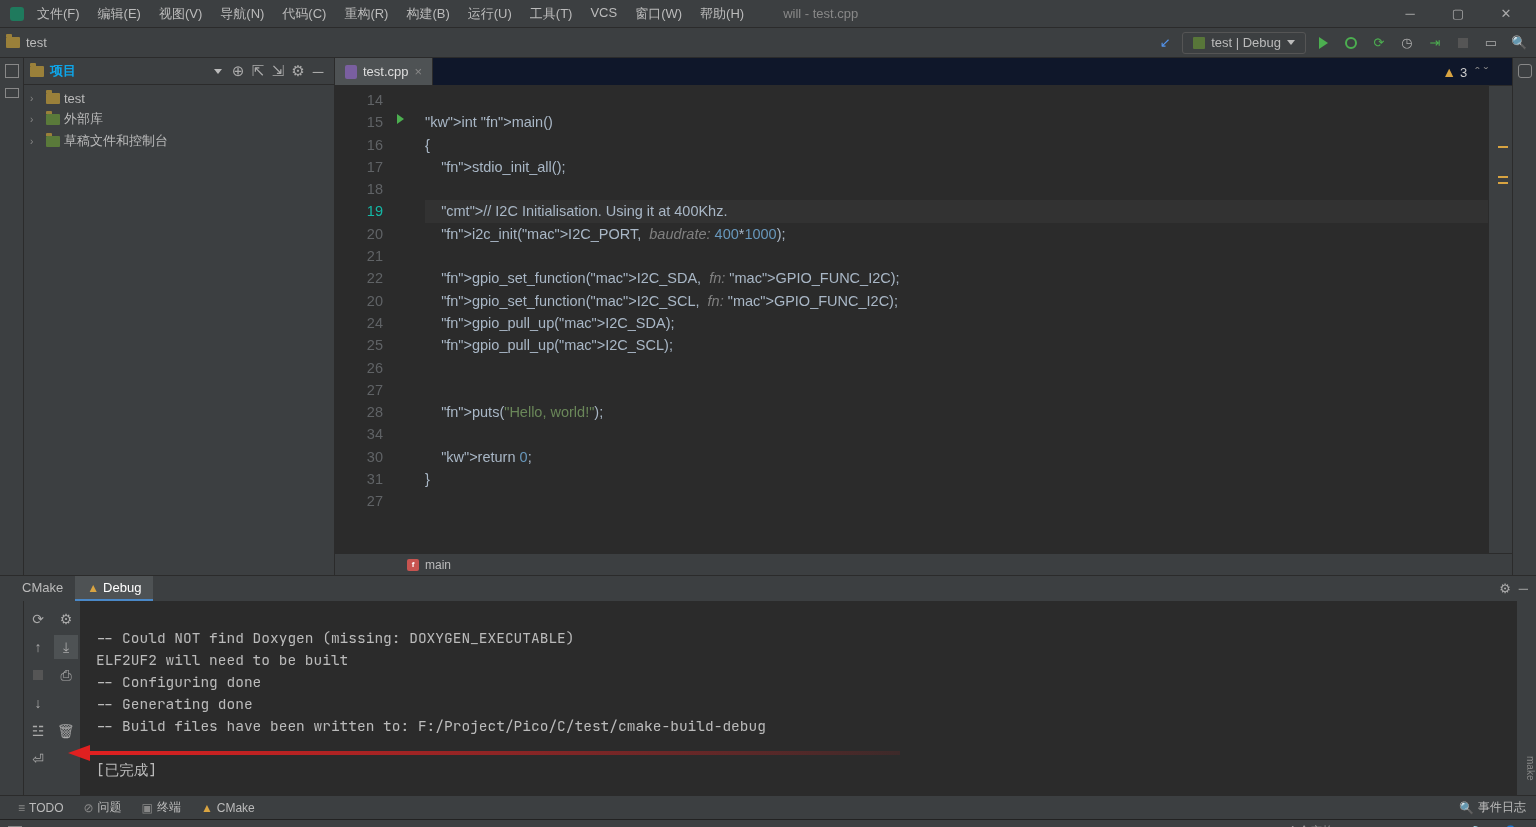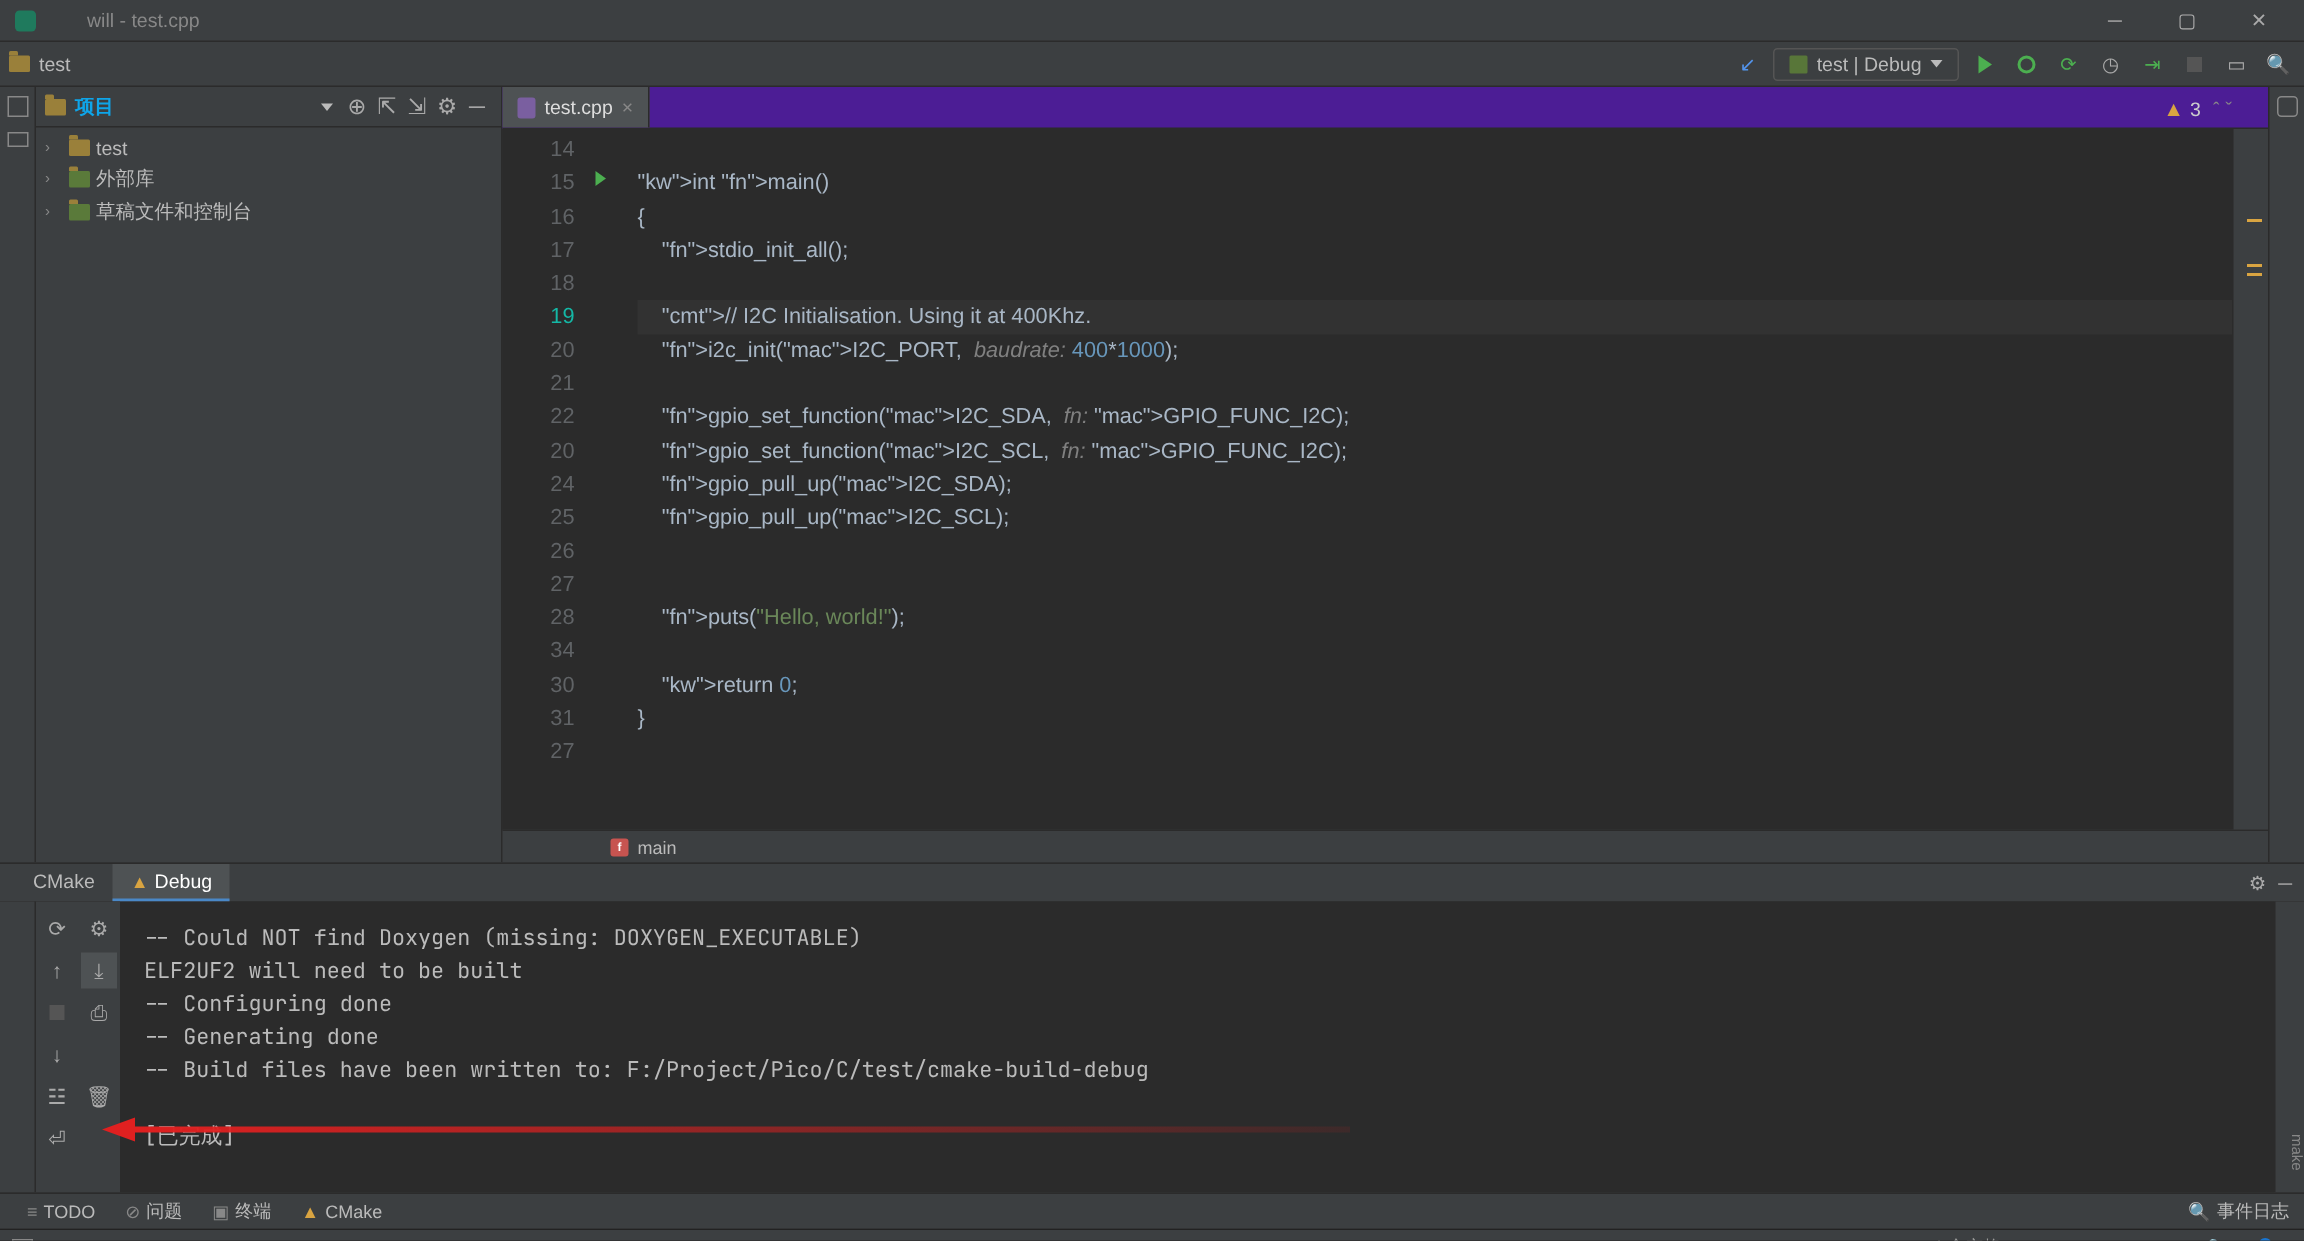--- a/index.html
+++ b/index.html
@@ -24,21 +24,21 @@
 .body-area { display:flex; height:517px; }
 .left-rail { width:24px; background:#3c3f41; display:flex; flex-direction:column; align-items:center; padding-top:6px; gap:10px; border-right:1px solid #2b2b2b; }
 .proj-panel { width:311px; background:#3c3f41; display:flex; flex-direction:column; border-right:1px solid #2b2b2b; }
 .proj-header { height:27px; display:flex; align-items:center; padding:0 6px; border-bottom:1px solid #2b2b2b; background:#3c3f41; }
 .proj-header .ttl { flex:1; font-weight:700; color:#0ea5e9; }
 .proj-header .btn { width:20px; height:20px; display:flex; align-items:center; justify-content:center; color:#aaa; font-size:15px; }
 .tree { padding:4px 6px; flex:1; }
 .tree-row { display:flex; align-items:center; gap:4px; padding:2px 0; color:#bbb; }
 .tree-row .arrow { width:12px; color:#888; font-size:10px; }
 .editor-area { flex:1; display:flex; flex-direction:column; background:#2b2b2b; position:relative; }
-.tab-bar { height:28px; background:#4c1d95; display:flex; align-items:center; border-bottom:1px solid #2b2b2b; position:relative; }
+.tab-bar { height:28px; background:#0f172a; display:flex; align-items:center; border-bottom:1px solid #2b2b2b; position:relative; }
 .tab { height:100%; padding:0 10px; display:flex; align-items:center; gap:6px; background:#4e5254; color:#ddd; border-right:1px solid #2b2b2b; }
 .tab .close { color:#888; font-size:13px; }
 .file-ico { width:12px; height:14px; background:#7a5fa0; border-radius:2px; display:inline-block; }
 .warns { position:absolute; right:24px; top:6px; display:flex; align-items:center; gap:4px; font-size:13px; }
 .warn-tri { color:#d9a441; font-size:14px; }
 .editor-body { flex:1; display:flex; font-family:"JetBrains Mono","Consolas",monospace; font-size:14.5px; line-height:22.3px; position:relative; }
 .gutter { width:62px; text-align:right; color:#606366; padding:3px 14px 16px 0; user-select:none; }
 .gut-icons { width:18px; padding-top:3px; }
 .gut-icons .play-sm { width:0; height:0; border-left:7px solid #4caf50; border-top:5px solid transparent; border-bottom:5px solid transparent; margin-top:3px; }
 .code { flex:1; padding:3px 0 0 10px; color:#a9b7c6; white-space:pre; }
@@ -52,36 +52,50 @@
 .right-marks { position:absolute; right:4px; display:flex; flex-direction:column; gap:4px; }
 .mark { width:10px; height:2px; }
 .tool-tabs { height:26px; background:#3c3f41; display:flex; align-items:center; padding:0 10px; gap:0; border-top:1px solid #2b2b2b; position:relative; }
 .ttab { padding:4px 12px; color:#bbb; border-bottom:2px solid transparent; display:flex; align-items:center; gap:4px; }
 .ttab.active { border-bottom:2px solid #4a88c7; background:#4e5254; color:#fff; }
 .tool-tabs .right-icons { position:absolute; right:8px; display:flex; gap:8px; }
 .tool-body { height:194px; background:#2b2b2b; display:flex; position:relative; }
 .tool-lrail { width:24px; background:#3c3f41; border-right:1px solid #2b2b2b; }
 .tool-icons { width:56px; background:#3c3f41; display:flex; flex-direction:column; flex-wrap:wrap; padding:6px 2px; gap:4px; align-content:flex-start; }
 .tool-icons .ti { width:24px; height:24px; display:flex; align-items:center; justify-content:center; color:#aaa; font-size:14px; }
-.console { flex:1; padding:14px 16px; font-family:"JetBrains Mono","Consolas",monospace; font-size:14.5px; line-height:22px; color:#bbb; white-space:pre; position:relative; }
+.console { flex:1; padding:26px 16px; font-family:"JetBrains Mono","Consolas",monospace; font-size:14.5px; line-height:22px; color:#bbb; white-space:pre; position:relative; }
 .arrow-overlay { position:absolute; top:142px; left:68px; pointer-events:none; }
 .bot-tabs { height:24px; background:#3c3f41; display:flex; align-items:center; padding:0 8px; gap:0; border-top:1px solid #2b2b2b; position:relative; }
 .btab { padding:3px 10px; color:#bbb; display:flex; align-items:center; gap:4px; font-size:12px; }
 .bot-right { position:absolute; right:10px; display:flex; align-items:center; gap:4px; font-size:12px; }
 .status-bar { height:24px; background:#3c3f41; display:flex; align-items:center; padding:0 8px; border-top:1px solid #222; font-size:12px; color:#999; }
 .status-bar .sp { flex:1; }
 .status-item { padding:0 10px; }
 .cube { width:12px; height:12px; background:#587639; border-radius:1px; }
 </style>
 </head>
 <body>
 
 <div class="top-menu">
   <div class="icon-btn">
       <div style="width:14px;height:14px;background:#1f7a5d;border-radius:3px;"></div>
+    </div>
+  <div id="menu-items" style="display: flex;">
+      <div class="menu-item">文件(F)</div>
+      <div class="menu-item">编辑(E)</div>
+      <div class="menu-item">视图(V)</div>
+      <div class="menu-item">导航(N)</div>
+      <div class="menu-item">代码(C)</div>
+      <div class="menu-item">重构(R)</div>
+      <div class="menu-item">构建(B)</div>
+      <div class="menu-item">运行(U)</div>
+      <div class="menu-item">工具(T)</div>
+      <div class="menu-item">VCS</div>
+      <div class="menu-item">窗口(W)</div>
+      <div class="menu-item">帮助(H)</div>
     </div>
   <div class="title-gap"></div>
   <span class="title-text">will - test.cpp</span>
   <div class="menu-spacer"></div>
   <div class="win-btns">
     <div class="win-btn">─</div>
     <div class="win-btn">▢</div>
     <div class="win-btn">✕</div>
   </div>
 </div>

